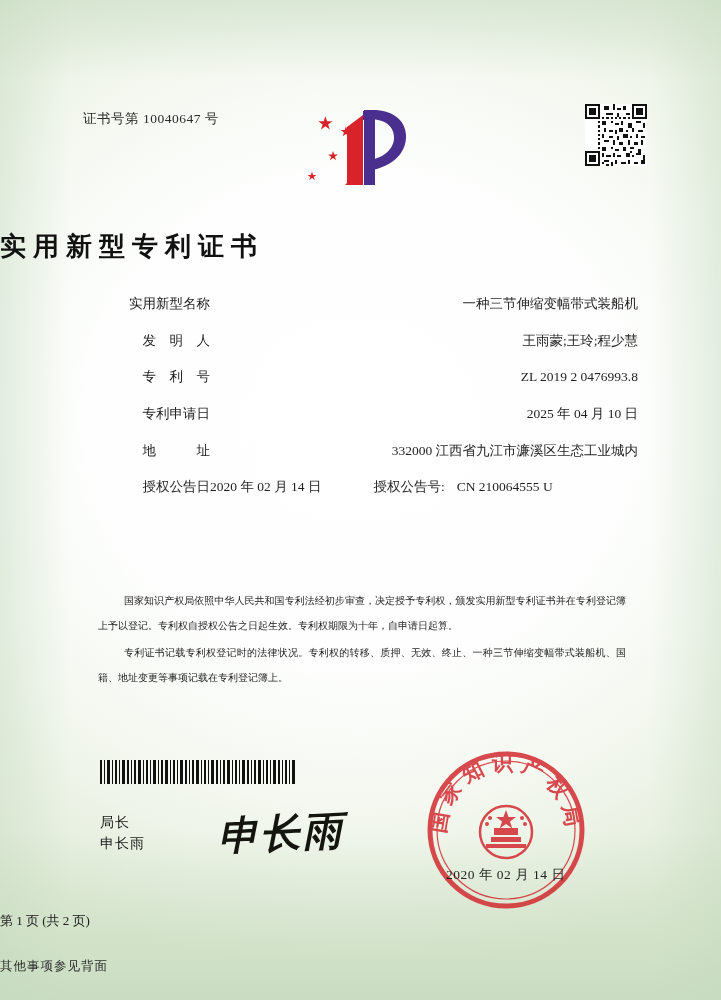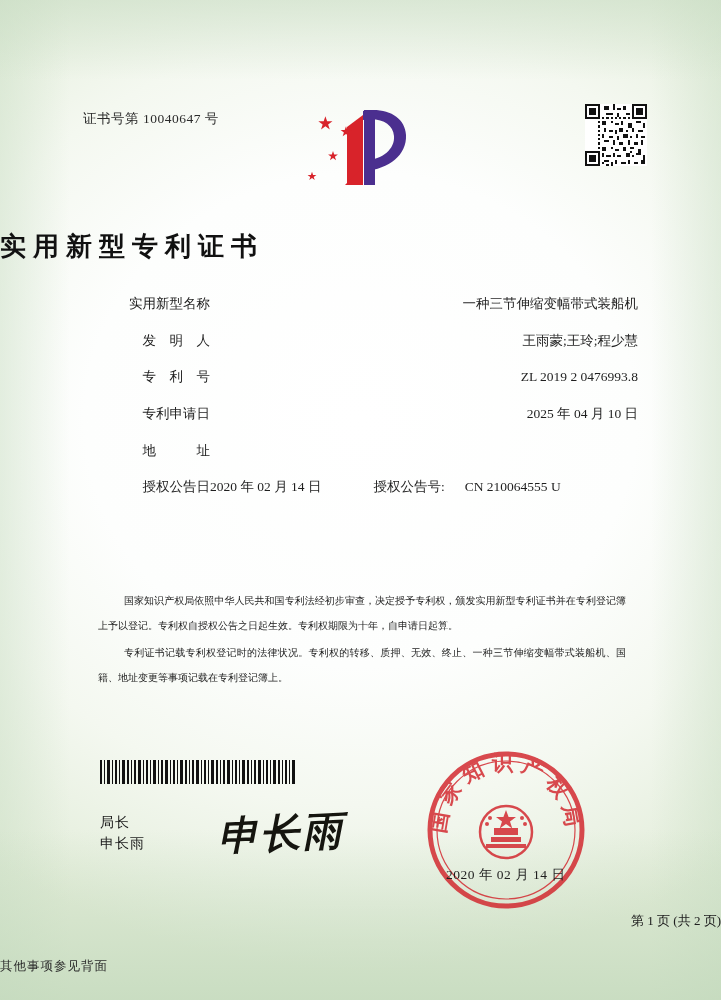--- a/index.html
+++ b/index.html
@@ -109,21 +109,21 @@
   }
   .field-row.two-col .field-value {
     flex: 0 0 auto;
   }
   .sep {
     display: inline-block;
     width: 52px;
   }
   .field-label2 {
     white-space: nowrap;
-    margin-right: 20px;
+    margin-right: 12px;
   }
 
   
   .paras {
     position: absolute;
     left: 98px;
     top: 588px;
     width: 528px;
     font-size: 10px;
     line-height: 25px;
@@ -183,21 +183,21 @@
     color: #1f1f1f;
     letter-spacing: 0.5px;
   }
 
   
   .page-no {
     position: absolute;
     left: 0;
     right: 0;
     top: 912px;
-    text-align: right;
+    text-align: left;
     font-size: 13px;
     color: #202020;
   }
   .footer-note {
     position: absolute;
     left: 0;
     right: 0;
     top: 958px;
     text-align: left;
     font-size: 12.5px;
@@ -356,20 +356,21 @@
       </div>
 
       <div class="field-row">
         <div class="field-label">专利申请日</div>
         <div class="field-value">2025 年 04 月 10 日</div>
       </div>
 
 
       <div class="field-row">
         <div class="field-label">地　　　址</div>
+        <div class="field-value">332000 江西省九江市濂溪区生态工业城内</div>
       </div>
 
       <div class="field-row two-col">
         <div class="field-label">授权公告日</div>
         <div class="field-value">2020 年 02 月 14 日</div>
         <span class="sep"></span>
         <div class="field-label2">授权公告号:</div>
         <div class="field-value">CN 210064555 U</div>
       </div>
 

